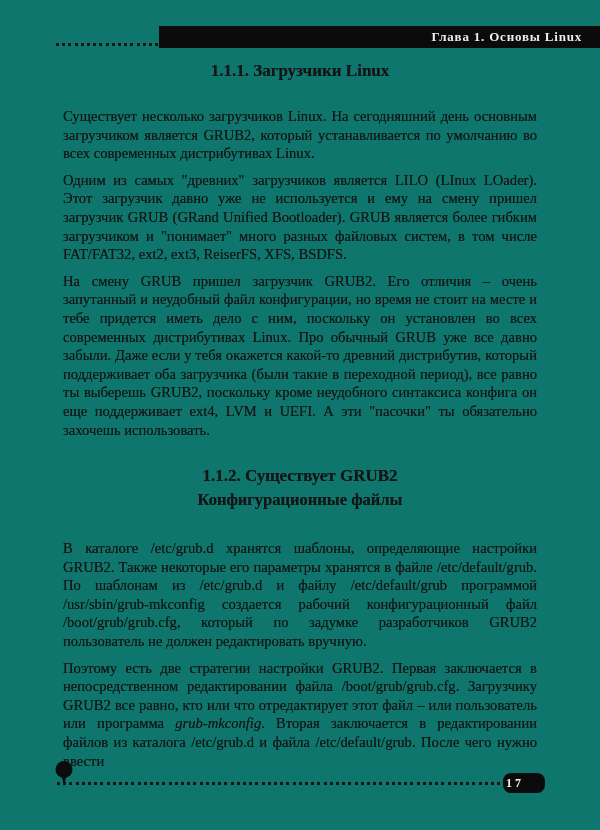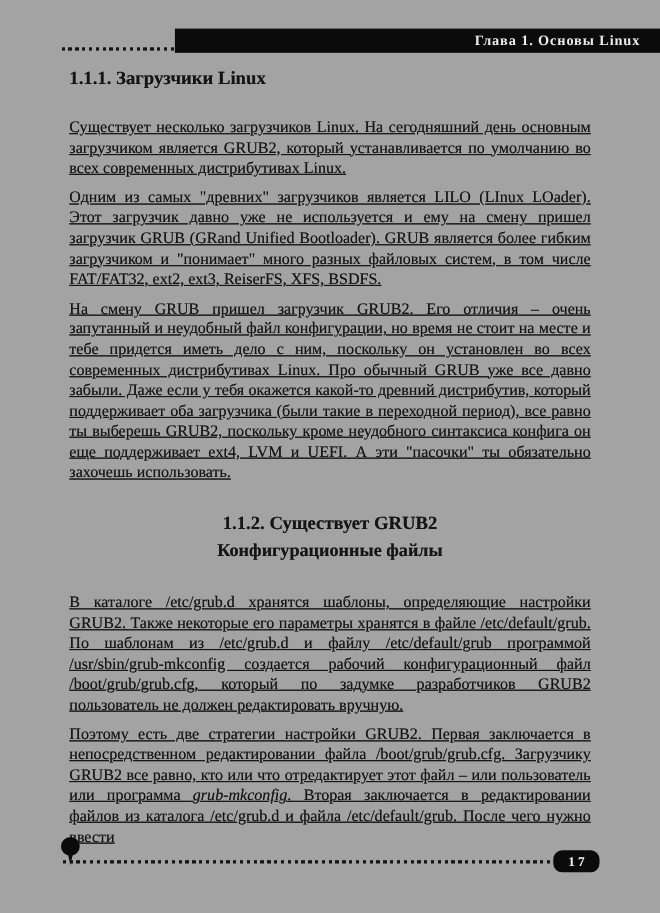--- a/index.html
+++ b/index.html
@@ -1,20 +1,20 @@
 <!DOCTYPE html>
 <html lang="ru"><head>
 <meta charset="utf-8">
 <style>
   * { margin: 0; padding: 0; box-sizing: border-box; }
   html, body { width: 600px; height: 830px; background: #ffffff; }
   .page {
     position: relative;
     width: 600px; height: 830px;
-    background: #a3a3a3;
+    background: #0f766e;
     font-family: "Liberation Serif", "DejaVu Serif", serif;
     color: #151515;
     overflow: hidden;
   }
 
   
   .head-bar {
     position: absolute;
     top: 26px; left: 159px; right: 0;
     height: 22px;
@@ -39,34 +39,34 @@
     position: absolute;
     left: 63px; right: 63px; top: 52px;
     text-align: justify;
     font-size: 14.6px;
     line-height: 18.6px;
     text-shadow: 0 0 0.5px rgba(10,10,10,0.65);
     hyphens: auto;
   }
   .content h1 {
     font-size: 17px; line-height: 22px;
-    text-align: left;
+    text-align: center;
     margin: 8px 0 25px;
   }
   .content h2 {
     font-size: 17px; line-height: 22px;
     text-align: center;
     margin: 26px 0 0;
   }
   .content h3 {
     font-size: 16.5px; line-height: 22px;
     text-align: center;
     margin: 2px 0 28px;
   }
-  .content p { margin: 0 0 8px; text-decoration: underline; }
+  .content p { margin: 0 0 8px; }
   .content p i { font-style: italic; }
 
   
   .balloon {
     position: absolute;
     left: 54px; top: 760px;
     width: 20px; height: 28px;
   }
   .foot-dots {
     position: absolute;
@@ -75,21 +75,21 @@
   }
   .page-badge {
     position: absolute;
     left: 503px; top: 773px;
     width: 42px; height: 20px;
     background: #0b0b0b;
     border-radius: 8px;
     color: #f2f2f2;
     display: flex;
     align-items: center;
-    justify-content: center;
+    justify-content: flex-start;
     font-size: 12px;
     font-weight: bold;
     letter-spacing: 3px;
     padding-left: 3px;
   }
 </style>
 </head>
 <body>
 
 <div class="page">

